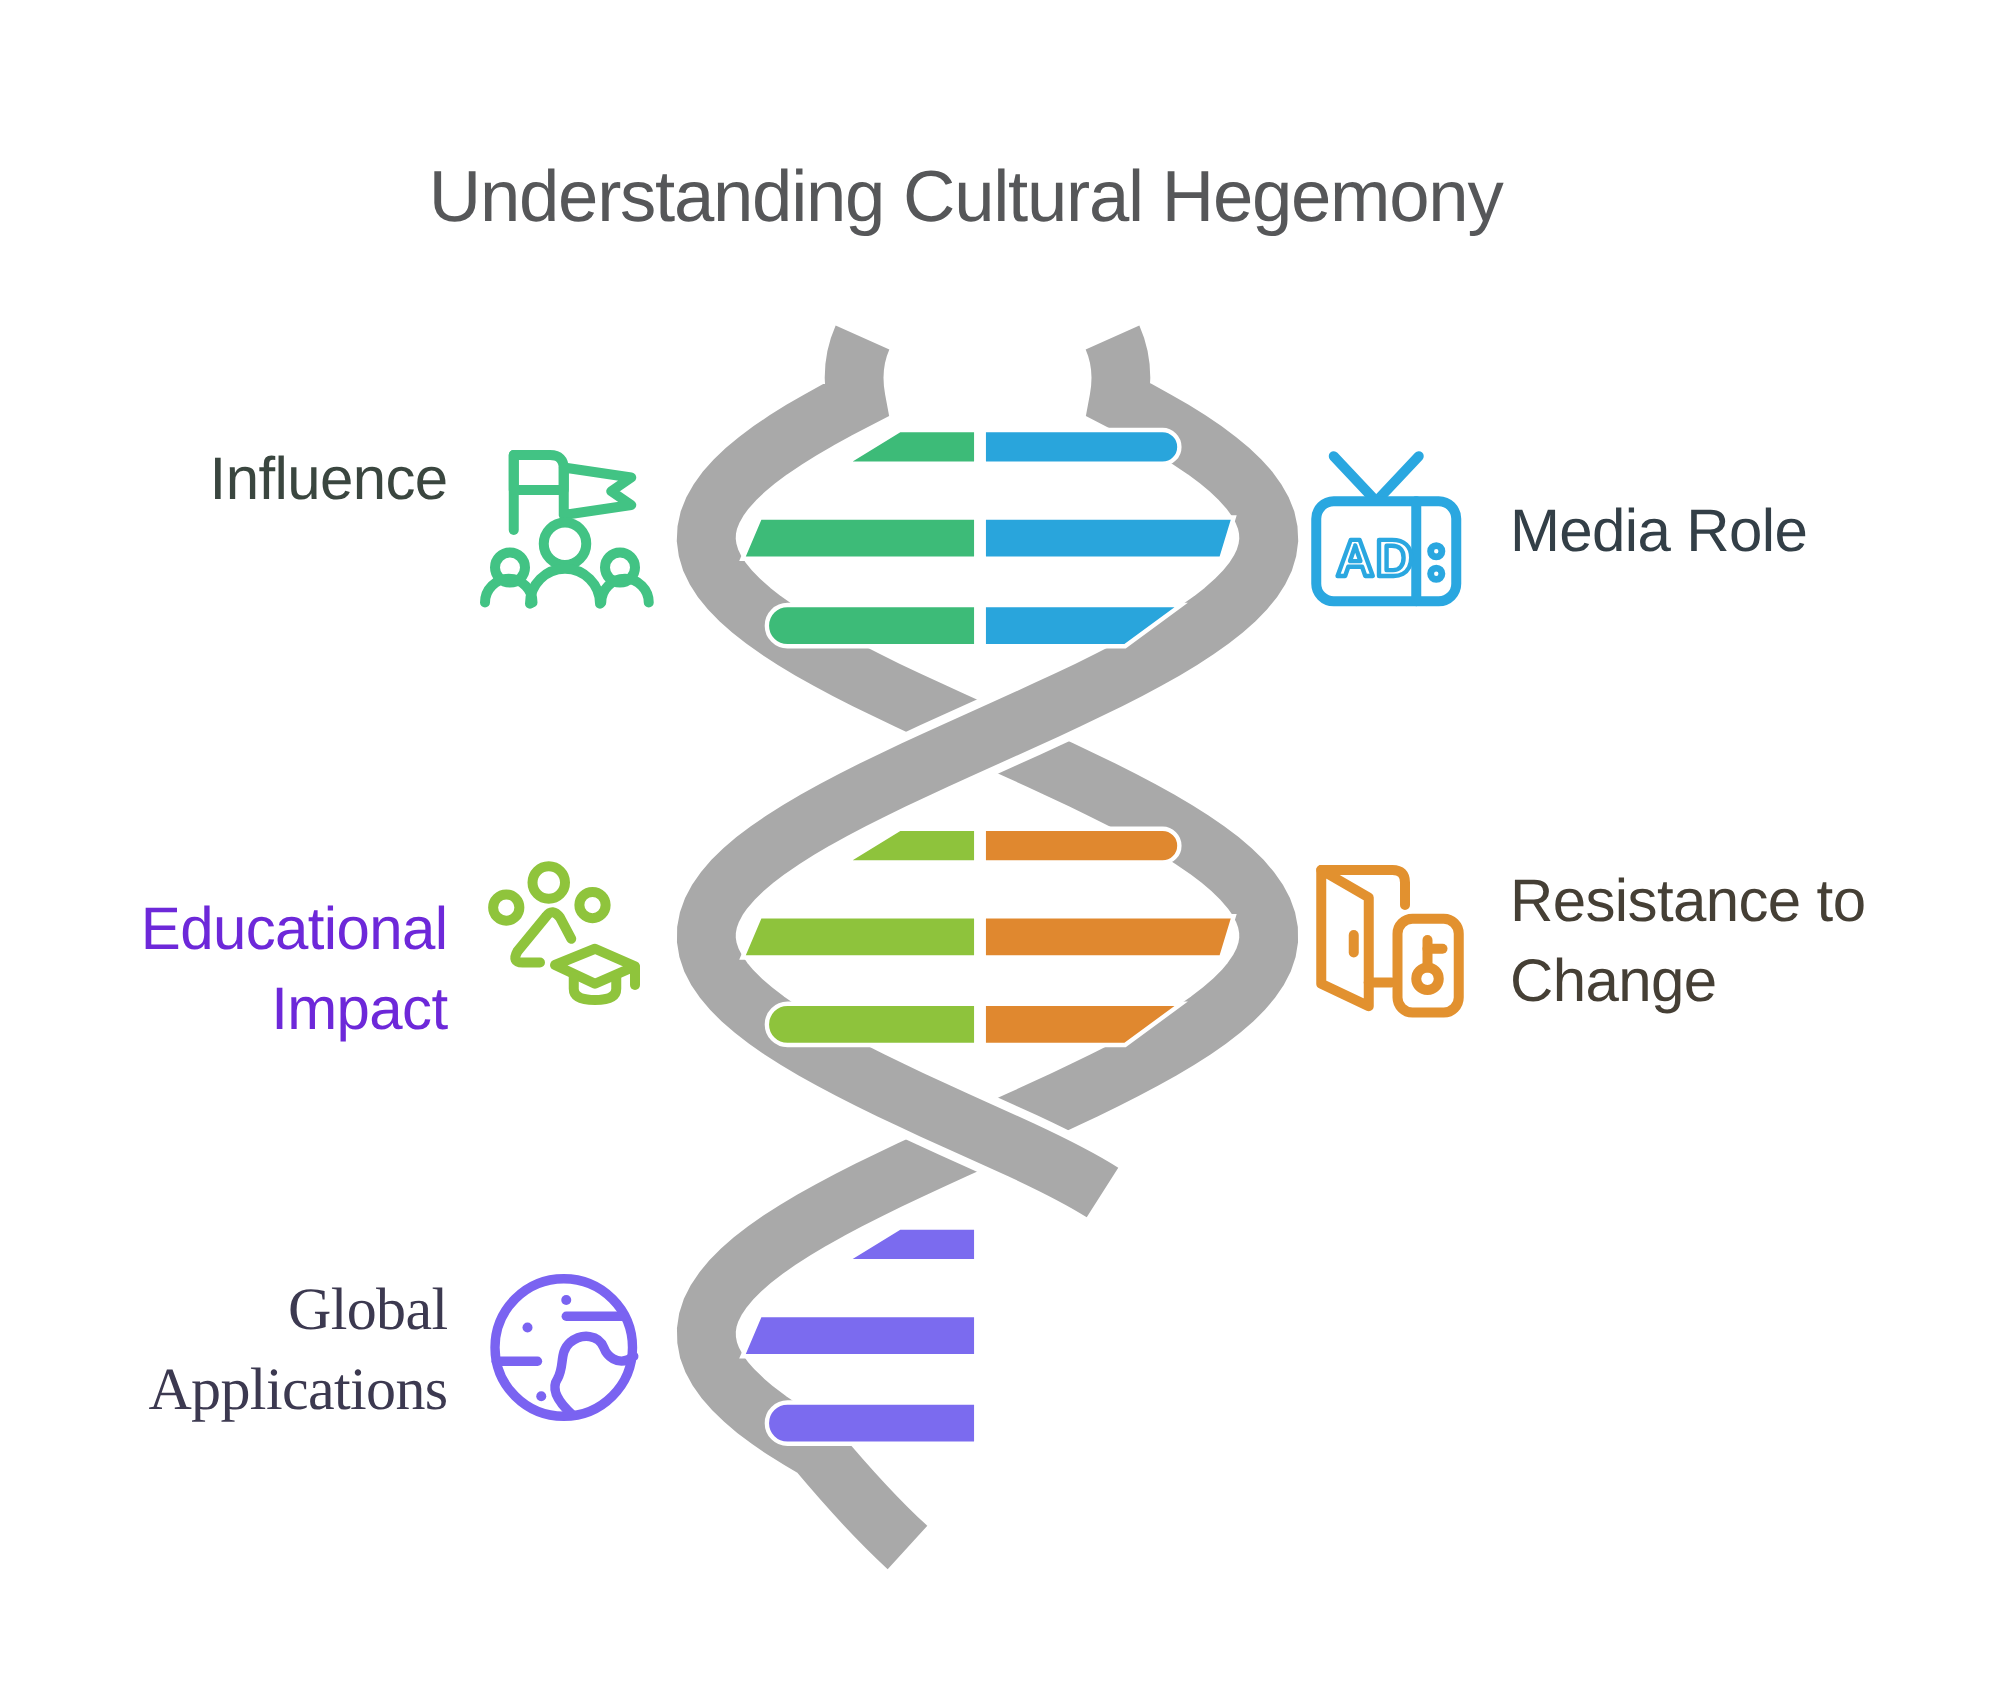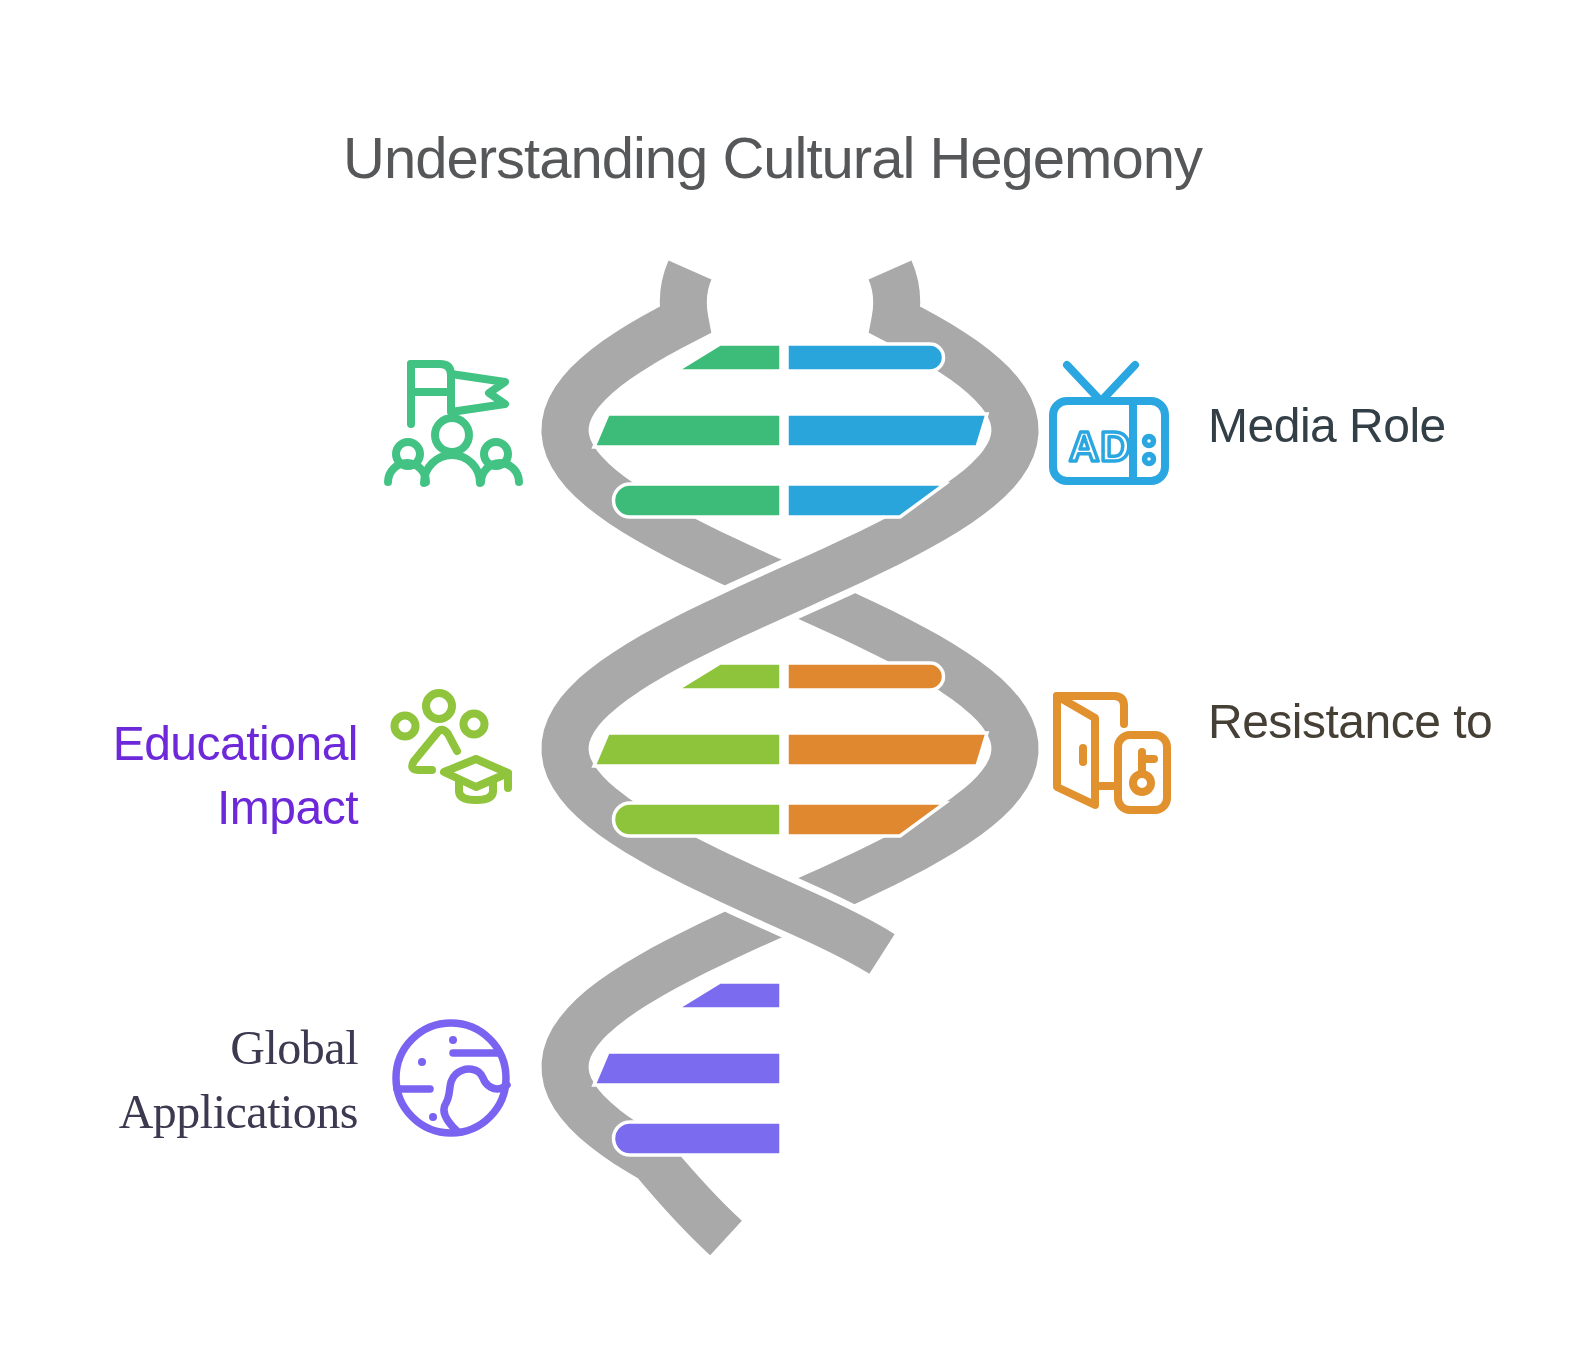--- a/index.html
+++ b/index.html
@@ -19,38 +19,40 @@
   .icon{position:absolute;}
   .helix{position:absolute;left:530px;top:240px;}
   svg{display:block;overflow:visible;}
 </style>
 </head>
 <body>
 
 <div class="title" style="color: rgb(86, 87, 89);">Understanding Cultural Hegemony</div>
 
 <div class="label ra" style="left: 40px; top: 352px; width: 318px; color: rgb(58, 70, 63);">
+  <div>Influence</div>
 </div>
 
 <div class="label ra" style="left: 40px; top: 712px; width: 318px; color: #6d28d9;">
   <div>Educational</div>
   <div>Impact</div>
 </div>
 
 <div class="label ra" style="left: 40px; top: 1016px; width: 318px; color: rgb(60, 57, 80); font-family: Liberation Serif, serif;">
   <div>Global</div>
   <div>Applications</div>
 </div>
 
 <div class="label" style="left: 1208px; top: 394px; width: 380px; color: rgb(51, 63, 71);">
   <div>Media Role</div>
 </div>
 
 <div class="label" style="left: 1208px; top: 690px; width: 380px; color: rgb(69, 63, 53);">
   <div>Resistance to</div>
+  <div>Change</div>
 </div>
 
 <svg class="icon" style="left:385px;top:350px;" width="140" height="140" viewBox="0 0 140 140" fill="none" stroke-width="8" stroke-linecap="round" stroke-linejoin="round">
   <path d="M26 14 V74" stroke="#42c384"></path>
   <path d="M26 14 H55 q11 0 11 11 v17 H26 Z" stroke="#42c384"></path>
   <path d="M66 24 L120 32 L104 43 L120 54 L66 62 Z" stroke="#42c384"></path>
   <circle cx="67" cy="85" r="17" stroke="#42c384"></circle>
   <circle cx="23" cy="104" r="12" stroke="#42c384"></circle>
   <circle cx="111" cy="104" r="12" stroke="#42c384"></circle>
   <path d="M3 132 a19 19 0 0 1 38 0" stroke="#42c384"></path>

